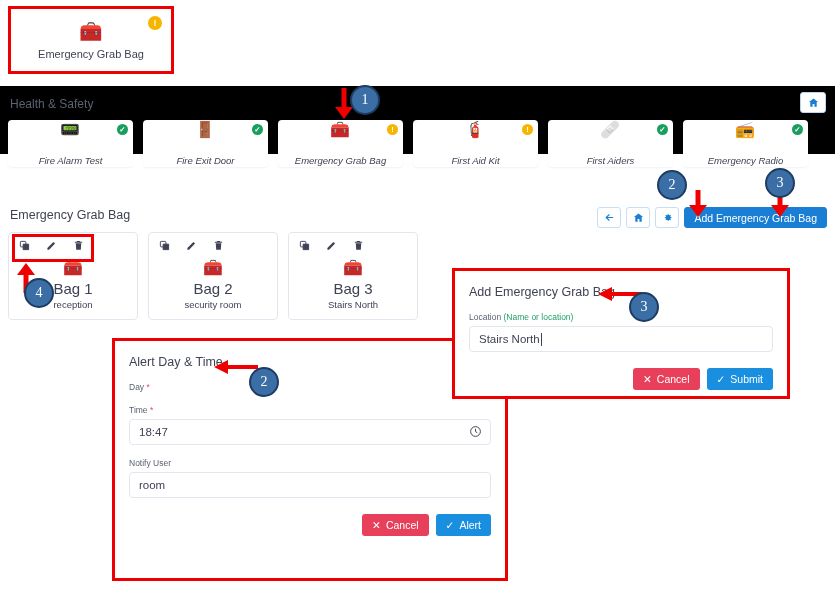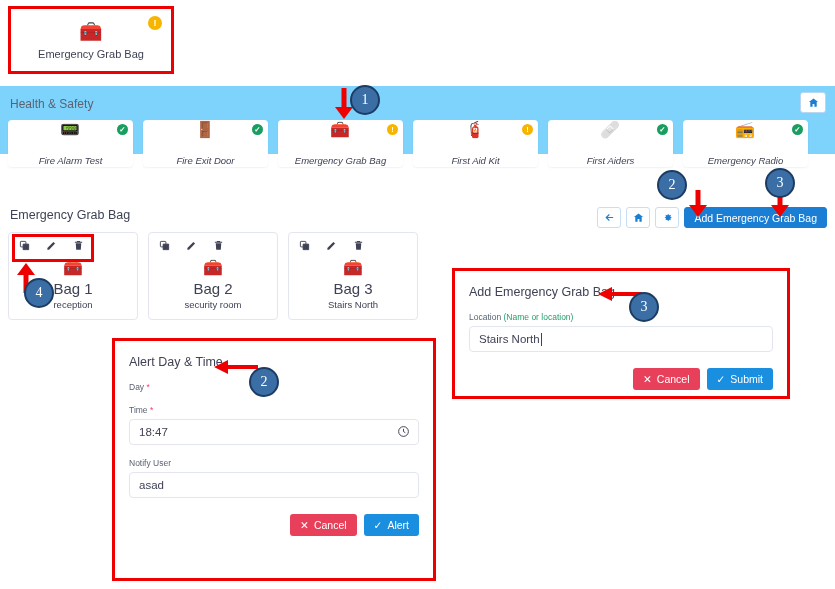--- a/index.html
+++ b/index.html
@@ -36,21 +36,21 @@
   .status-dot {
     position: absolute; top: 7px; right: 9px;
     width: 14px; height: 14px; border-radius: 50%;
     display: flex; align-items: center; justify-content: center;
     color: #fff; font-size: 9px; font-weight: bold; line-height: 1;
   }
   .status-ok   { background: #1a9e5f; }
   .status-warn { background: #f7b500; }
 
   
-  #hs-section { position: absolute; left: 0; top: 86px; width: 835px; height: 68px; background: #7dd3fc; }
+  #hs-section { position: absolute; left: 0; top: 86px; width: 835px; height: 68px; background: #000000; }
   #hs-title { position: absolute; left: 10px; top: 11px; font-size: 12px; color: #5a6273; }
   #hs-home-btn {
     position: absolute; right: 9px; top: 6px;
     width: 26px; height: 21px;
     background: #fff; border: 1px solid #b9d6f2; border-radius: 3px;
     display: flex; align-items: center; justify-content: center;
     cursor: pointer;
   }
   #hs-tiles {
     position: absolute; left: 8px; top: 34px;
@@ -131,21 +131,21 @@
   .form-btns { display: flex; justify-content: flex-end; gap: 7px; margin-top: 16px; }
   .btn {
     height: 22px; padding: 0 10px; border-radius: 3px;
     color: #fff; font-size: 10.5px;
     display: flex; align-items: center; gap: 5px;
     cursor: pointer; border: none;
   }
   .btn-cancel { background: #e8405a; }
   .btn-ok     { background: #1a8fe0; }
 
-  #form-alert { left: 112px; top: 338px; width: 324px; height: 243px; }
+  #form-alert { left: 112px; top: 338px; width: 396px; height: 243px; }
   #form-add   { left: 452px; top: 268px; width: 338px; height: 131px; }
 
   
   .anno-badge {
     position: absolute;
     width: 30px; height: 30px; border-radius: 50%;
     background: #3a6ea5; border: 2px solid #1c3c63;
     color: #ffffff; font-size: 14px;
     display: flex; align-items: center; justify-content: center;
     font-family: "Liberation Serif", serif;
@@ -330,21 +330,21 @@
       <span class="clock">
         <svg width="13" height="13" viewBox="0 0 24 24" fill="none" stroke="#3f4254" stroke-width="1.8">
           <circle cx="12" cy="12" r="9"></circle>
             <path d="M12 7v5.2l3.4 2"></path>
         </svg>
       </span>
     </div>
 
     <div class="field-label">Notify User</div>
     <div class="field-input">
-      <span>asad</span>
+      <span>room</span>
     </div>
 
     <div class="form-btns">
       <div class="btn btn-cancel">
         <span>✕</span>
         <span>Cancel</span>
       </div>
       <div class="btn btn-ok">
         <span>✓</span>
         <span>Alert</span>

